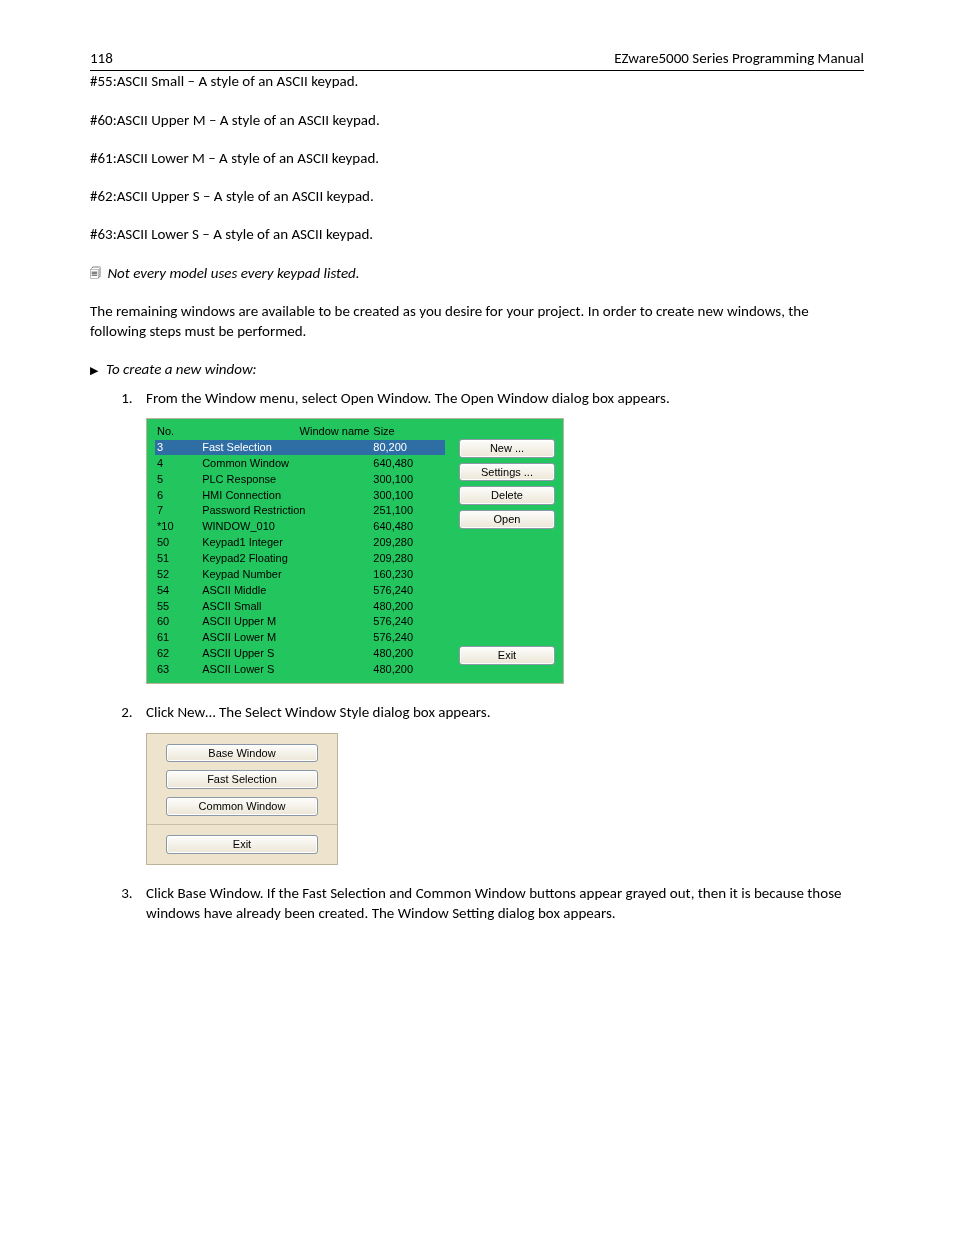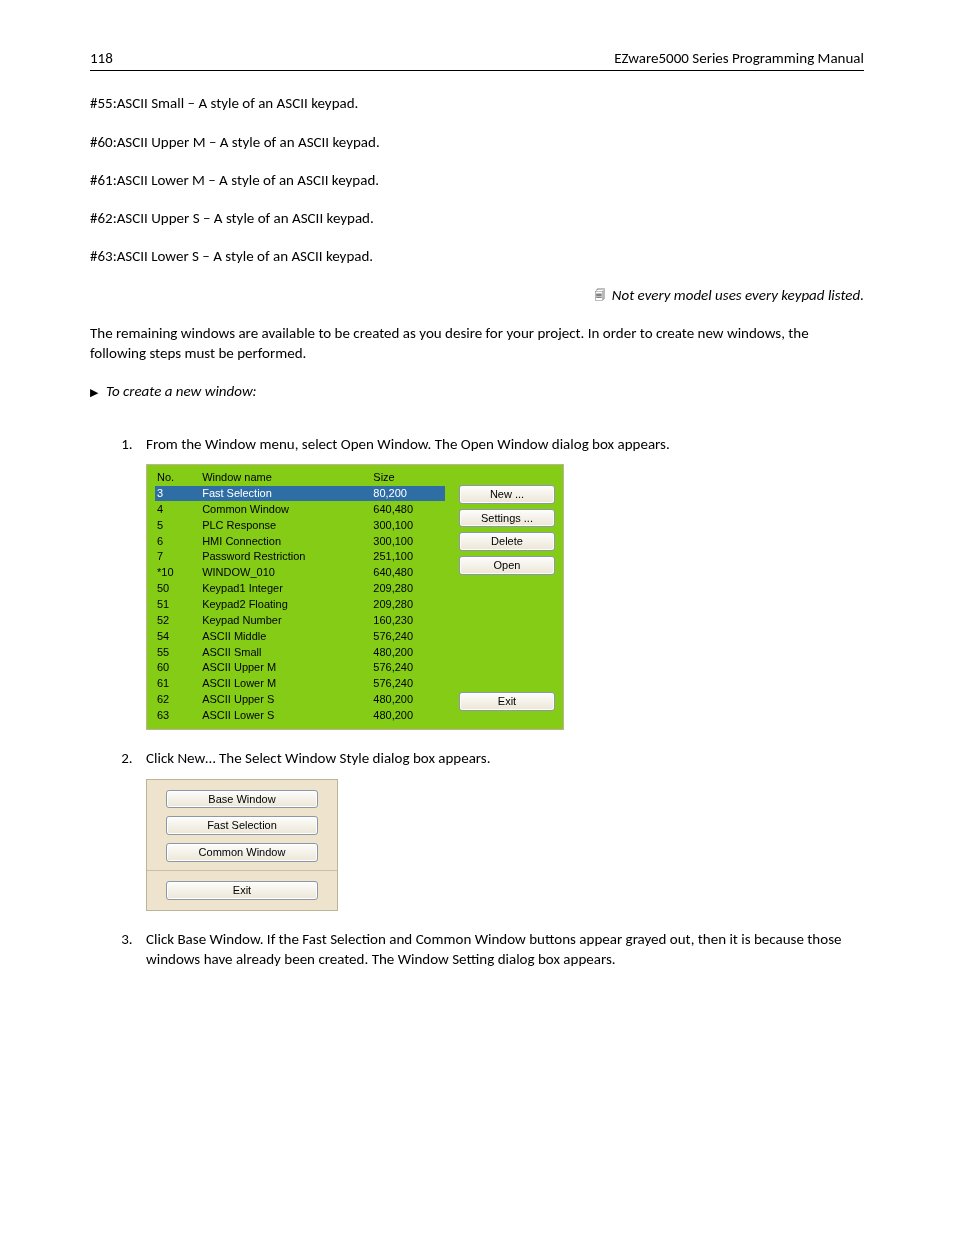--- a/index.html
+++ b/index.html
@@ -11,52 +11,51 @@
     padding: 48px 90px 40px 90px;
     width: 954px;
     box-sizing: border-box;
     line-height: 1.35;
   }
   .header-row {
     display: flex;
     justify-content: space-between;
     border-bottom: 1px solid #000;
     padding-bottom: 2px;
-    margin-bottom: 22px;
   }
   .header-row span { font-size: 15px; }
   .para { margin: 0 0 18px 0; }
-  .note { font-style: italic; margin: 0 0 18px 0; text-align: right; }
+  .note { font-style: italic; margin: 0 0 18px 0; }
   .note-icon { font-style: normal; font-size: 11px; margin-right: 3px; position: relative; top: -1px; }
-  .subhead { font-style: italic; margin: 8px 0 32px 0; }
+  .subhead { font-style: italic; margin: 8px 0 8px 0; }
   .arrow { font-style: normal; font-size: 11px; margin-right: 4px; }
   ol.steps { margin: 0 0 18px 0; padding-left: 46px; }
   ol.steps > li { margin-bottom: 18px; padding-left: 10px; }
   ol.steps > li .txt { }
   .bold { font-weight: 400; }
   
   .dlg1 {
     display: inline-block;
-    background: #84cc16;
+    background: #22c55e;
     border: 1px solid #bcb499;
     width: 400px;
     margin-top: 2px;
     padding: 4px 8px 6px 8px;
     font-family: Tahoma, Arial, sans-serif;
     font-size: 11px;
     color: #000;
   }
   .dlg1-body { display: flex; }
   .dlg1-list { flex: 1; padding-right: 14px; }
   .dlg1-list table { width: 100%; border-collapse: collapse; }
   .dlg1-list th { text-align: left; font-weight: 400; padding: 1px 2px; }
   .dlg1-list td { padding: 0.5px 2px; white-space: nowrap; }
   .dlg1-list tr.sel td { background: #2f6ea5; color: #fff; }
   .dlg1-list .c-no { width: 34px; }
-  .dlg1-list .c-name { width: 140px; }
+  .dlg1-list .c-name { width: 140px; text-align: right; }
   .dlg1-list .c-size { width: 58px; }
   .dlg1-btns { width: 96px; display: flex; flex-direction: column; gap: 5px; padding-top: 16px; }
   .win-btn {
     background: linear-gradient(#fdfdfc, #ece6d6);
     border: 1px solid #8b98a8;
     border-radius: 3px;
     font-family: Tahoma, Arial, sans-serif;
     font-size: 11px;
     padding: 1px 0;
     text-align: center;

